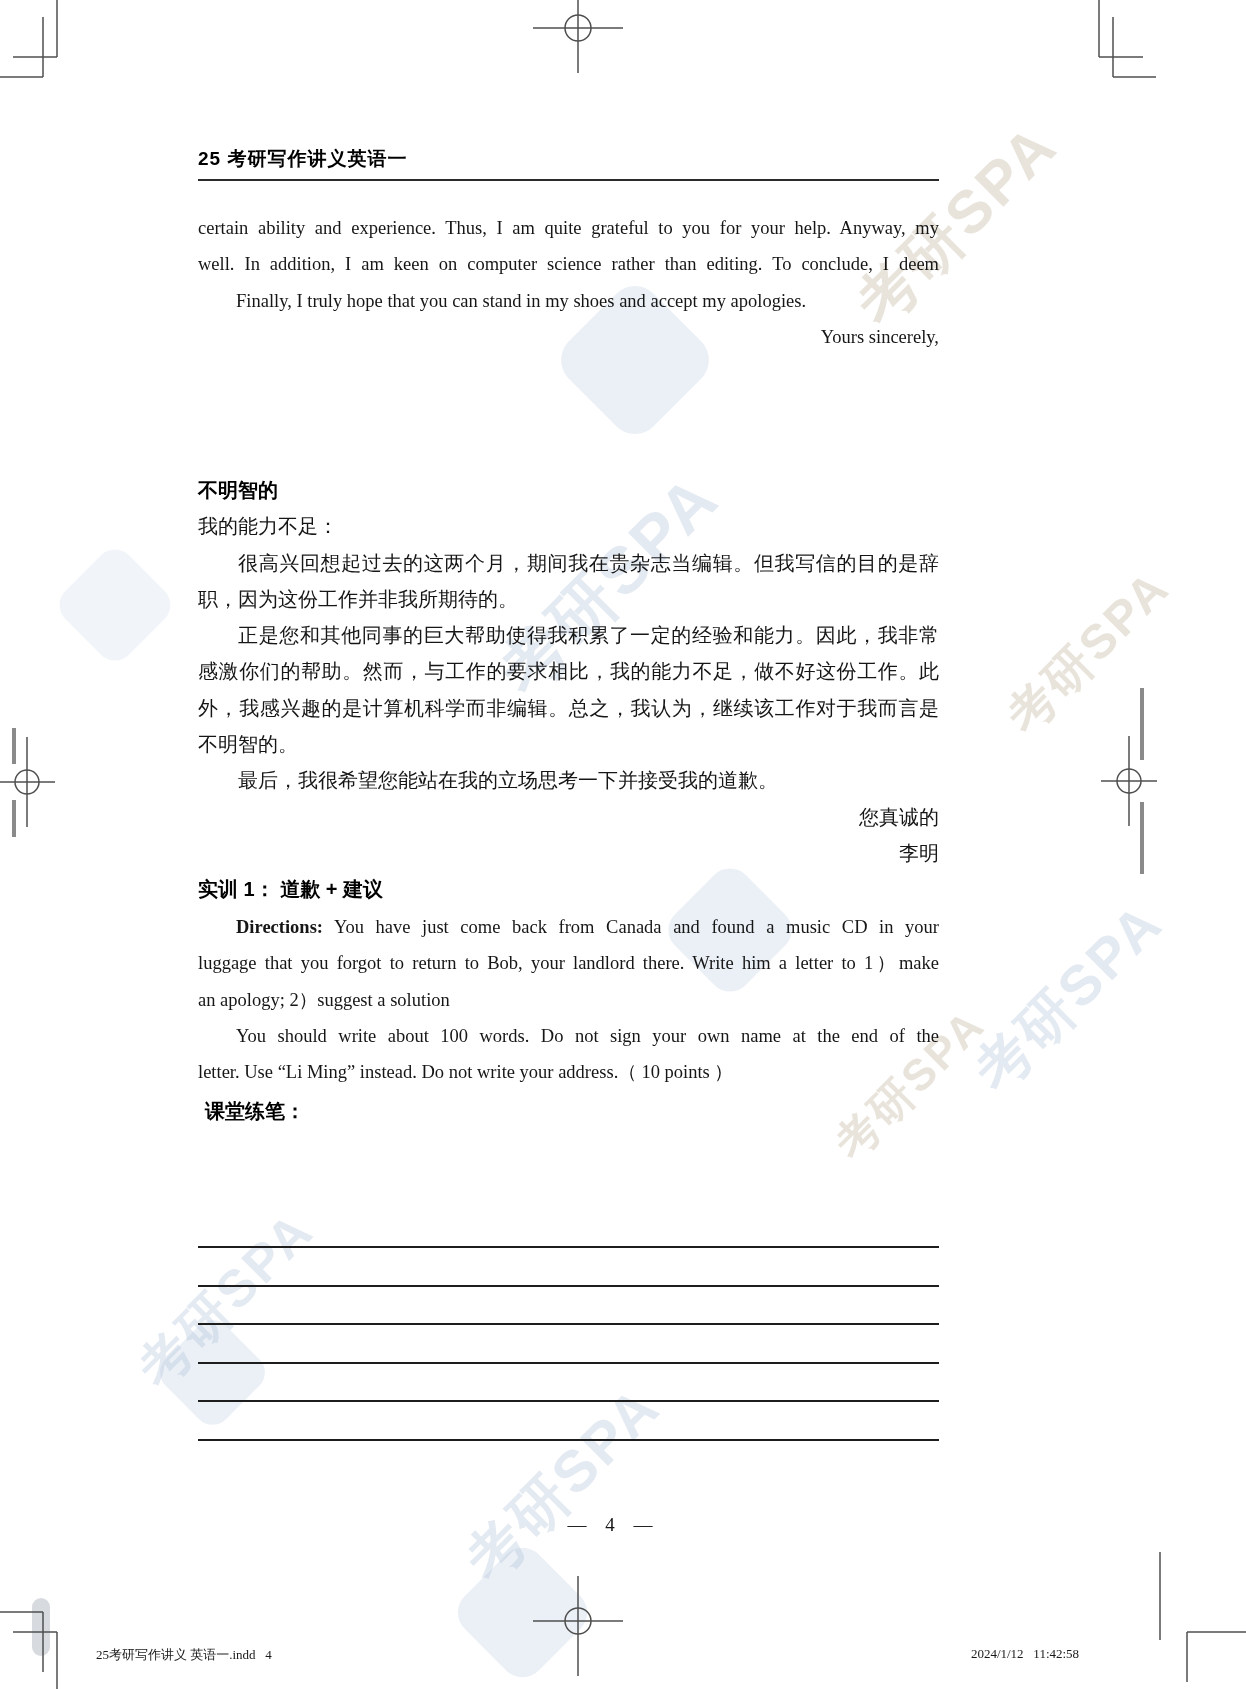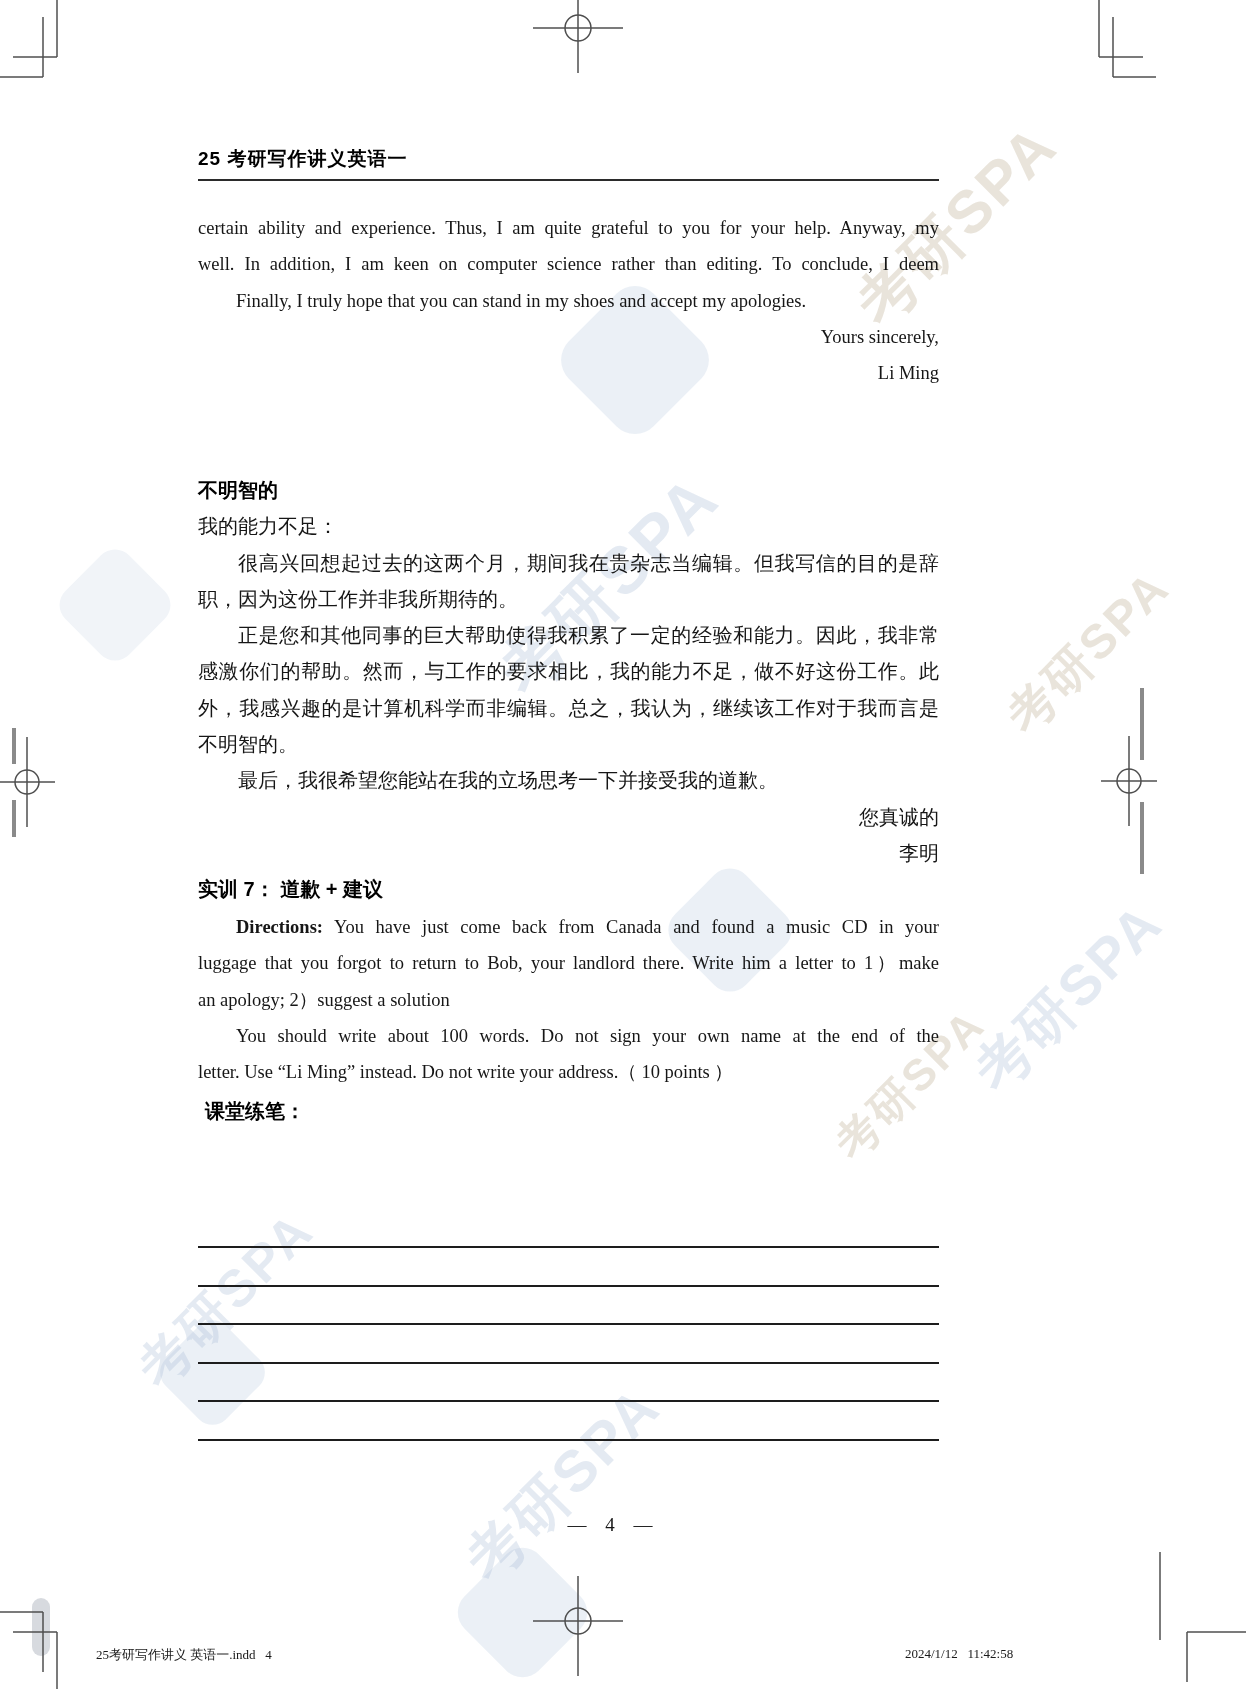--- a/index.html
+++ b/index.html
@@ -55,38 +55,37 @@
   <div class="wm-bar" style="left:32px; top:1598px; width:18px; height:58px;"></div>
 
   <div class="abs hei content" style="left:198px; top:146px; font-size:19px; font-weight:600; letter-spacing:1px;">25 考研写作讲义英语一</div>
   <div class="abs h-rule"></div>
 
   <div class="abs col content" style="top:210px;">
     <div class="ln serif just">certain ability and experience. Thus, I am quite grateful to you for your help. Anyway, my</div>
     <div class="ln serif just">well. In addition, I am keen on computer science rather than editing. To conclude, I deem</div>
     <div class="ln serif ind">Finally, I truly hope that you can stand in my shoes and accept my apologies.</div>
     <div class="ln serif right">Yours sincerely,</div>
-    <div class="ln serif right">Li Ming</div>
   </div>
 
   <div class="abs col content zh" style="top:472px;">
     <div class="ln hei" style="font-size:20px;">不明智的</div>
     <div class="ln serif">我的能力不足：</div>
     <div class="ln serif ind just" style="text-indent:40px;">很高兴回想起过去的这两个月，期间我在贵杂志当编辑。但我写信的目的是辞</div>
     <div class="ln serif">职，因为这份工作并非我所期待的。</div>
     <div class="ln serif ind just" style="text-indent:40px;">正是您和其他同事的巨大帮助使得我积累了一定的经验和能力。因此，我非常</div>
     <div class="ln serif just">感激你们的帮助。然而，与工作的要求相比，我的能力不足，做不好这份工作。此</div>
     <div class="ln serif just">外，我感兴趣的是计算机科学而非编辑。总之，我认为，继续该工作对于我而言是</div>
     <div class="ln serif">不明智的。</div>
     <div class="ln serif ind" style="text-indent:40px;">最后，我很希望您能站在我的立场思考一下并接受我的道歉。</div>
     <div class="ln serif right">您真诚的</div>
     <div class="ln serif right">李明</div>
   </div>
 
-  <div class="abs hei content" style="left:198px; top:871px; font-size:20px; line-height:36px;">实训 7： 道歉 + 建议</div>
+  <div class="abs hei content" style="left:198px; top:871px; font-size:20px; line-height:36px;">实训 1： 道歉 + 建议</div>
 
   <div class="abs col content" style="top:909px;">
     <div class="ln serif ind just"><b>Directions:</b><span> You have just come back from Canada and found a music CD in your</span></div>
     <div class="ln serif just">luggage that you forgot to return to Bob, your landlord there. Write him a letter to 1）make</div>
     <div class="ln serif">an apology; 2）suggest a solution</div>
     <div class="ln serif ind just">You should write about 100 words. Do not sign your own name at the end of the</div>
     <div class="ln serif">letter. Use “Li Ming” instead. Do not write your address.（ 10 points ）</div>
   </div>
 
   <div class="abs hei content" style="left:205px; top:1093px; font-size:20px; line-height:36px;">课堂练笔：</div>
@@ -94,21 +93,21 @@
   <div class="abs write-line" style="top:1246px;"></div>
   <div class="abs write-line" style="top:1285px;"></div>
   <div class="abs write-line" style="top:1323px;"></div>
   <div class="abs write-line" style="top:1362px;"></div>
   <div class="abs write-line" style="top:1400px;"></div>
   <div class="abs write-line" style="top:1439px;"></div>
 
   <div class="abs serif pgnum">— 4 —</div>
 
   <div class="abs serif footer pre" style="left:96px;">25考研写作讲义 英语一.indd   4</div>
-  <div class="abs serif footer pre" style="left:905px; width:240px; text-align:left;">2024/1/12   11:42:58</div>
+  <div class="abs serif footer pre" style="left:905px; width:240px; text-align:center;">2024/1/12   11:42:58</div>
 
   <svg class="marks" width="1246" height="1689" viewBox="0 0 1246 1689">
     <g stroke="#4f4f4f" stroke-width="1.5" fill="none">
 
       <g>
         <line x1="57" y1="0" x2="57" y2="57"></line>
           <line x1="13" y1="57" x2="57" y2="57"></line>
         <line x1="43" y1="17" x2="43" y2="77"></line>
           <line x1="0" y1="77" x2="43" y2="77"></line>
       </g>

